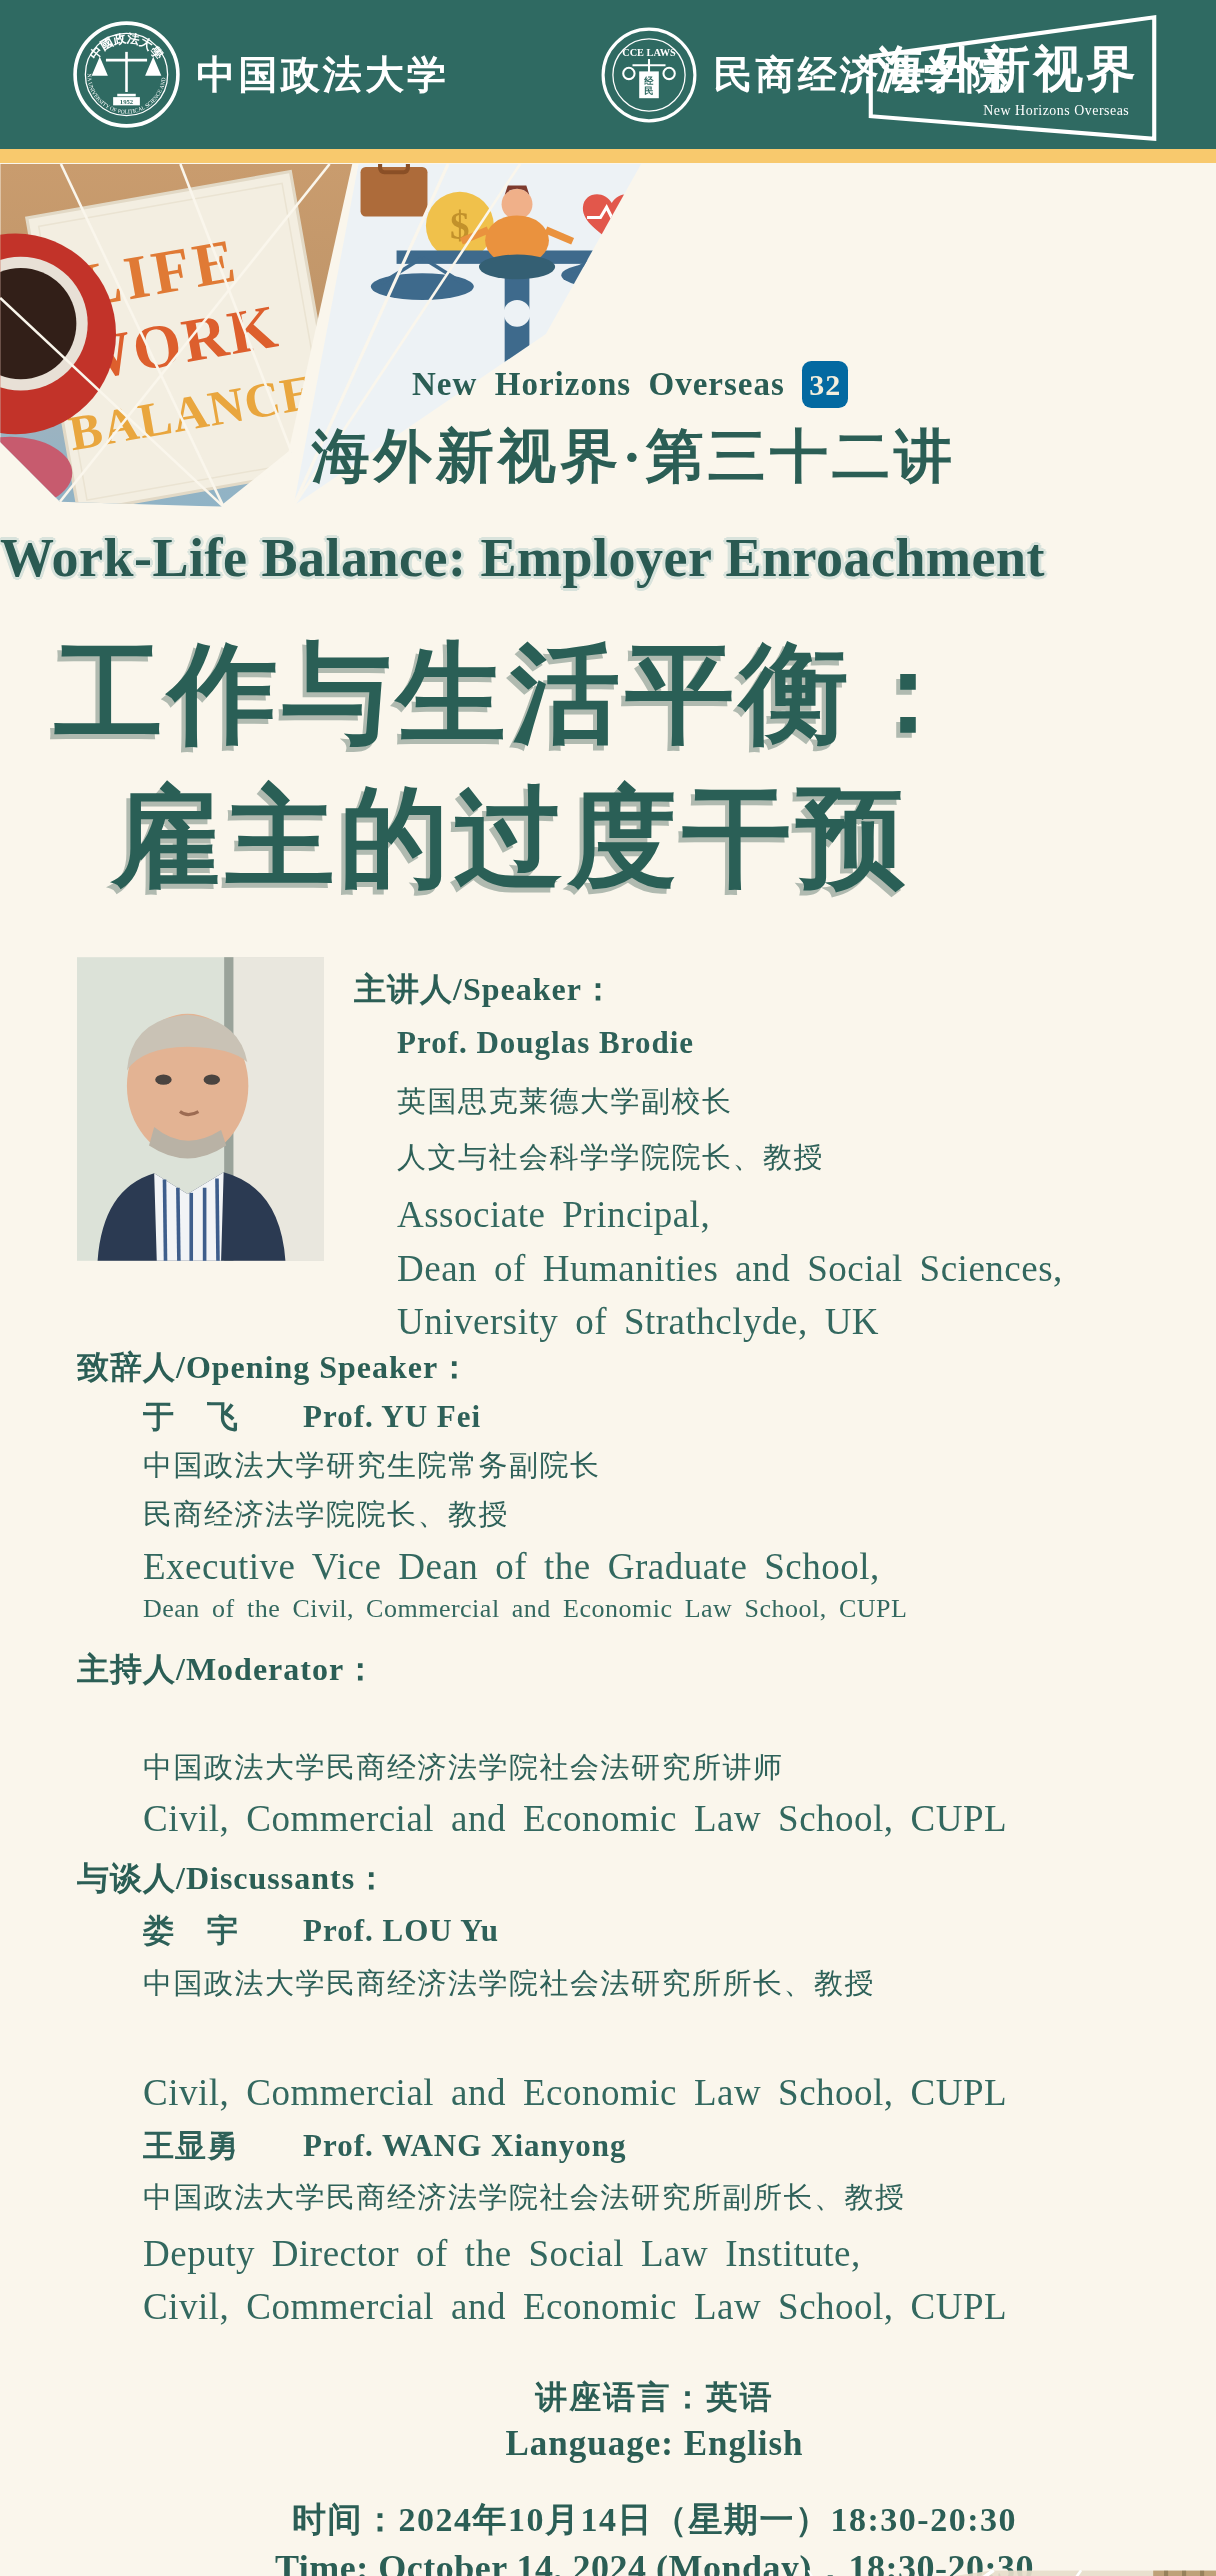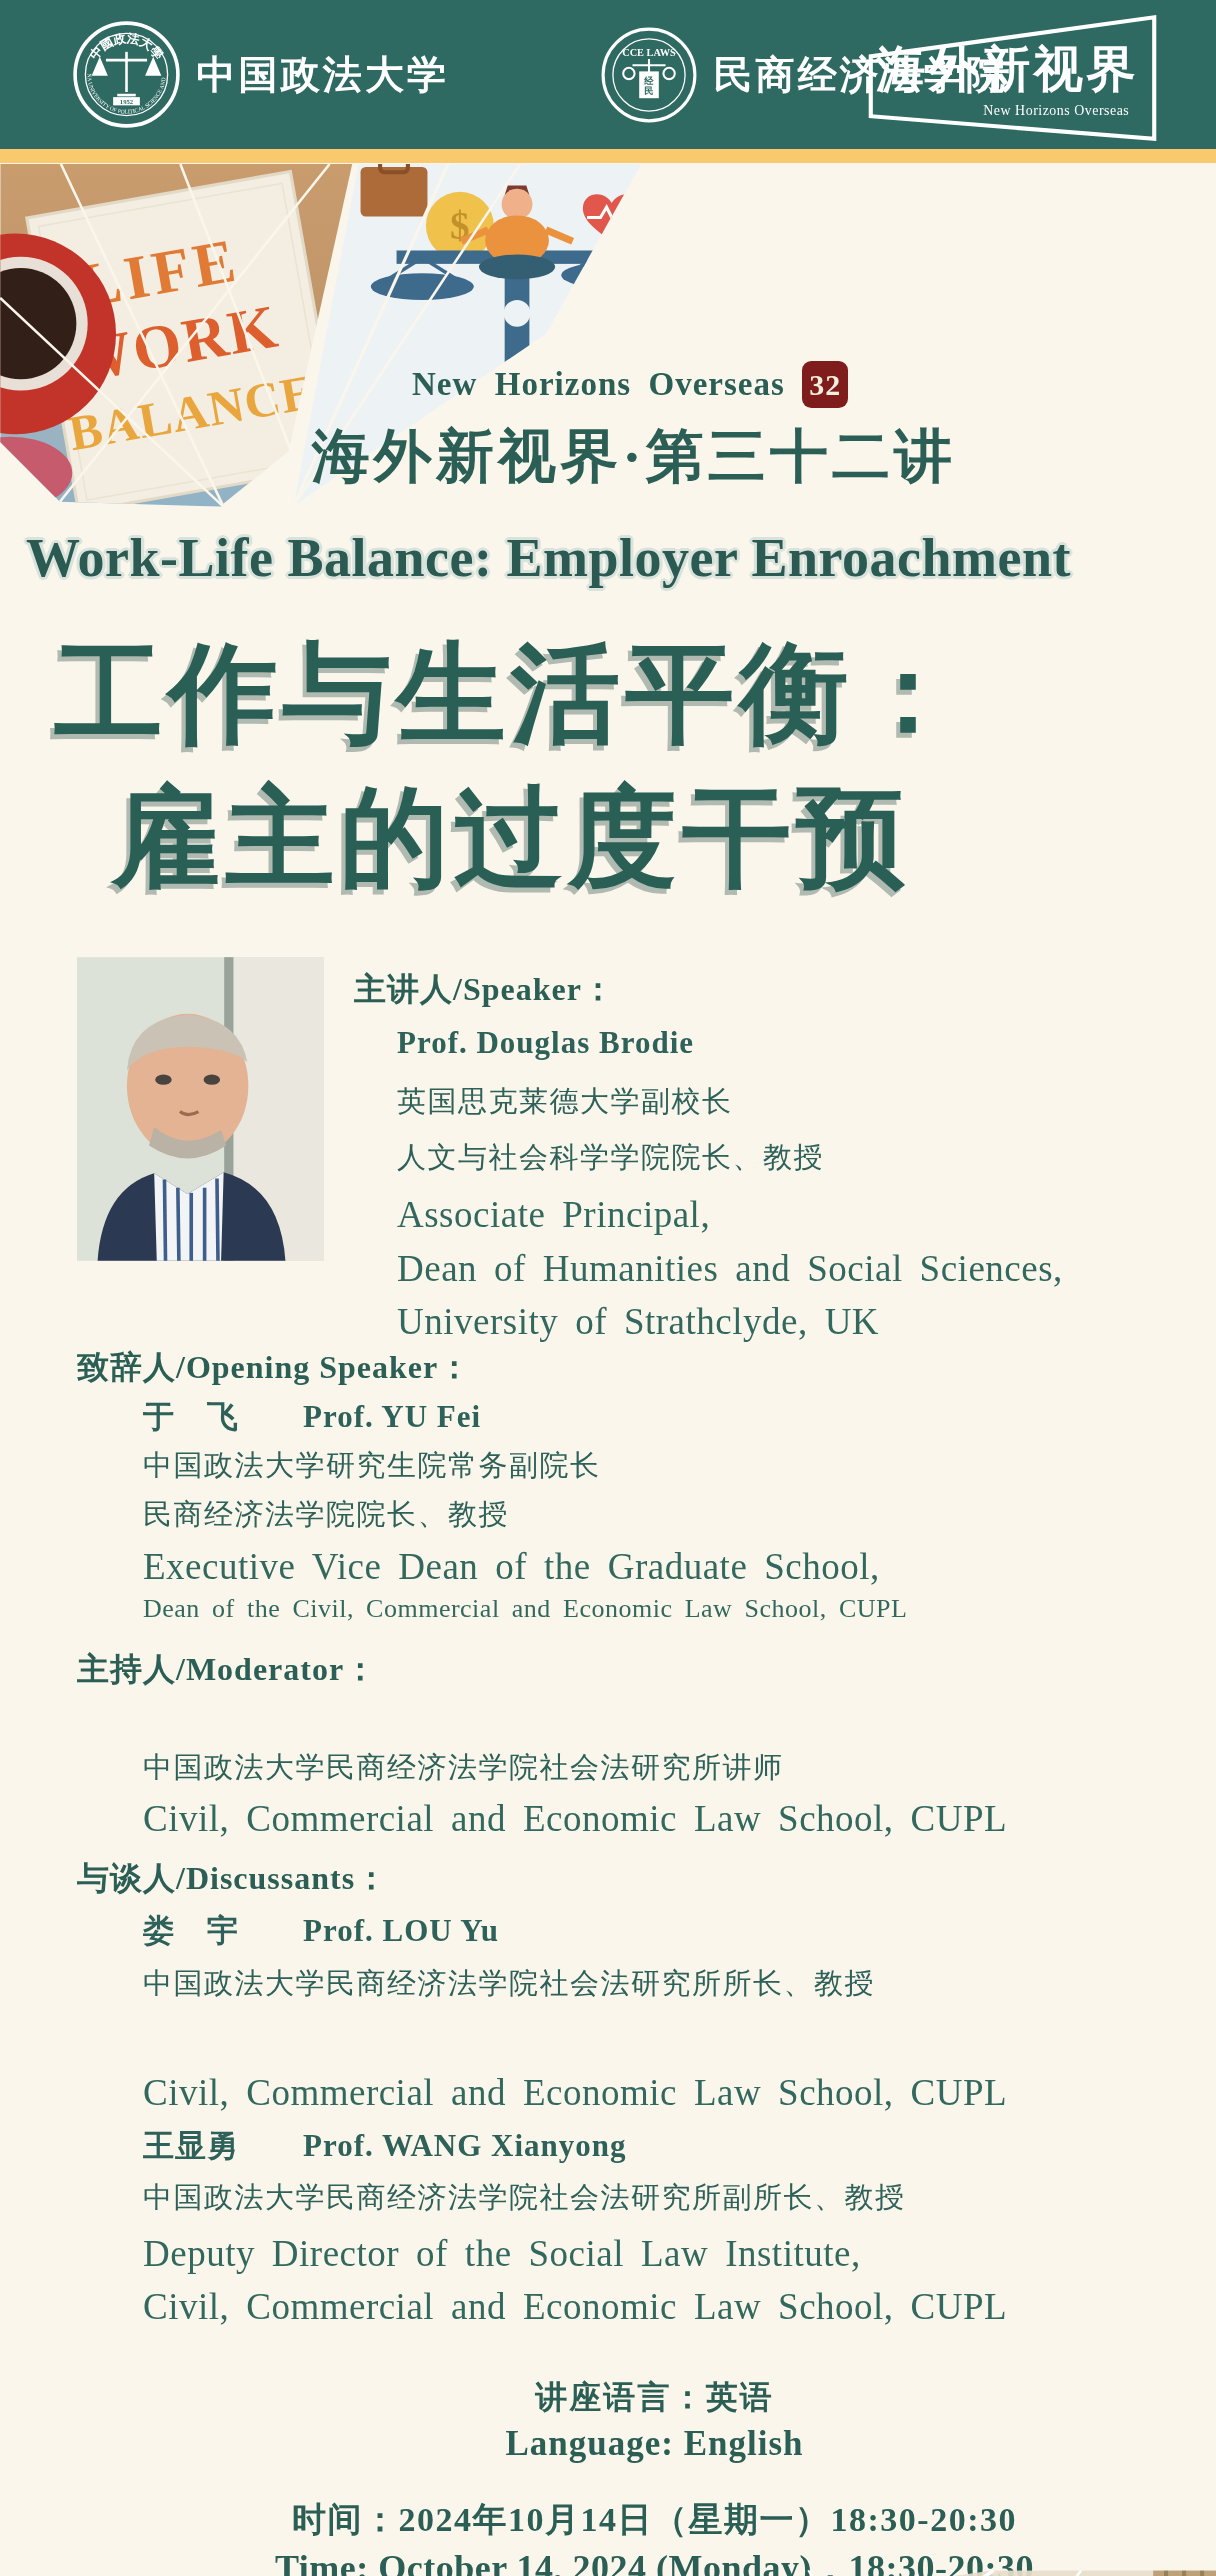--- a/index.html
+++ b/index.html
@@ -19,25 +19,25 @@
   .brand svg{position:absolute;left:0;top:0;}
   
   .stripe-top{position:absolute;left:0;top:149px;width:1217px;height:14.4px;background:#F8C96D;}
   
   .collage-top{position:absolute;left:0;top:164px;}
   .collage-bottom{position:absolute;left:489px;top:2570px;}
   
   .series-en{position:absolute;left:412px;top:361px;display:flex;align-items:center;gap:17.5px;
     font-weight:bold;font-size:33px;letter-spacing:1px;word-spacing:8.2px;color:#2B5E55;white-space:nowrap;}
   .badge{display:flex;align-items:center;justify-content:center;width:46px;height:47px;
-    background:#7f1d1d;border-radius:9.3px;color:#F3EEDD;font-size:30px;font-weight:bold;}
+    background:#0369a1;border-radius:9.3px;color:#F3EEDD;font-size:30px;font-weight:bold;}
   .series-cn{position:absolute;left:268px;top:418px;width:732px;text-align:center;
     font-weight:bold;font-size:58px;letter-spacing:4.1px;color:#2B5E55;white-space:nowrap;}
   
-  .title-en{position:absolute;left:0;top:527px;width:1071px;text-align:right;font-weight:bold;
+  .title-en{position:absolute;left:0;top:527px;width:1071px;text-align:left;font-weight:bold;
     font-size:54px;letter-spacing:0.5px;color:#2A5A52;white-space:nowrap;
     text-shadow:2.1px 2.1px 0 #D9E3DC,-2.1px -2.1px 0 #D9E3DC,2.1px -2.1px 0 #D9E3DC,-2.1px 2.1px 0 #D9E3DC,
                 0 3.1px 0 #D9E3DC,0 -3.1px 0 #D9E3DC,3.1px 0 0 #D9E3DC,-3.1px 0 0 #D9E3DC;}
   .title-cn{position:absolute;left:0;top:623px;width:1022px;text-align:center;font-weight:bold;
     font-size:109px;line-height:1.32;letter-spacing:5.2px;color:#2A5F56;
     text-shadow:-4.1px 5.2px 0 rgba(73,102,92,.42);}
   
   .sec-heading{position:absolute;left:77px;font-weight:bold;font-size:32px;letter-spacing:1px;
     color:#2B5E55;white-space:nowrap;}
   .line{position:absolute;white-space:nowrap;color:#2E6159;}

